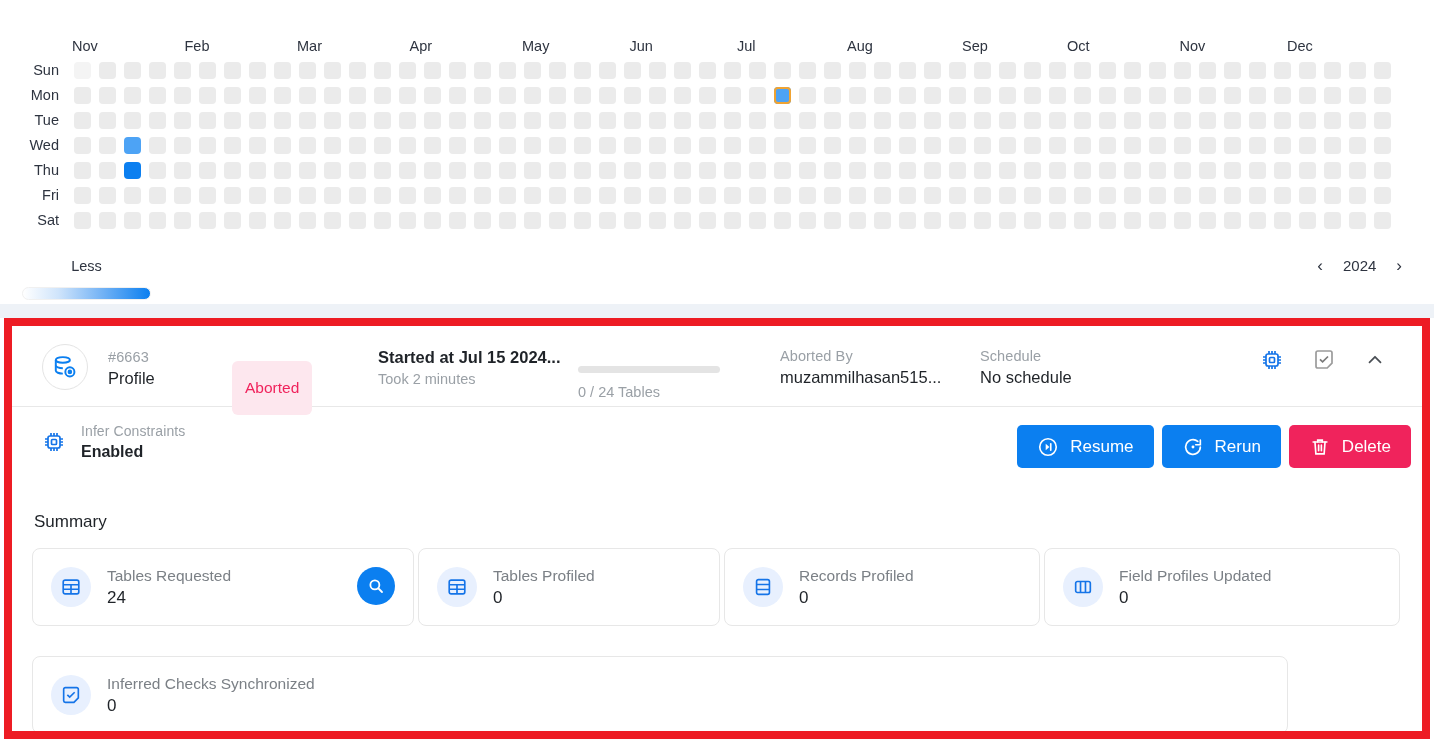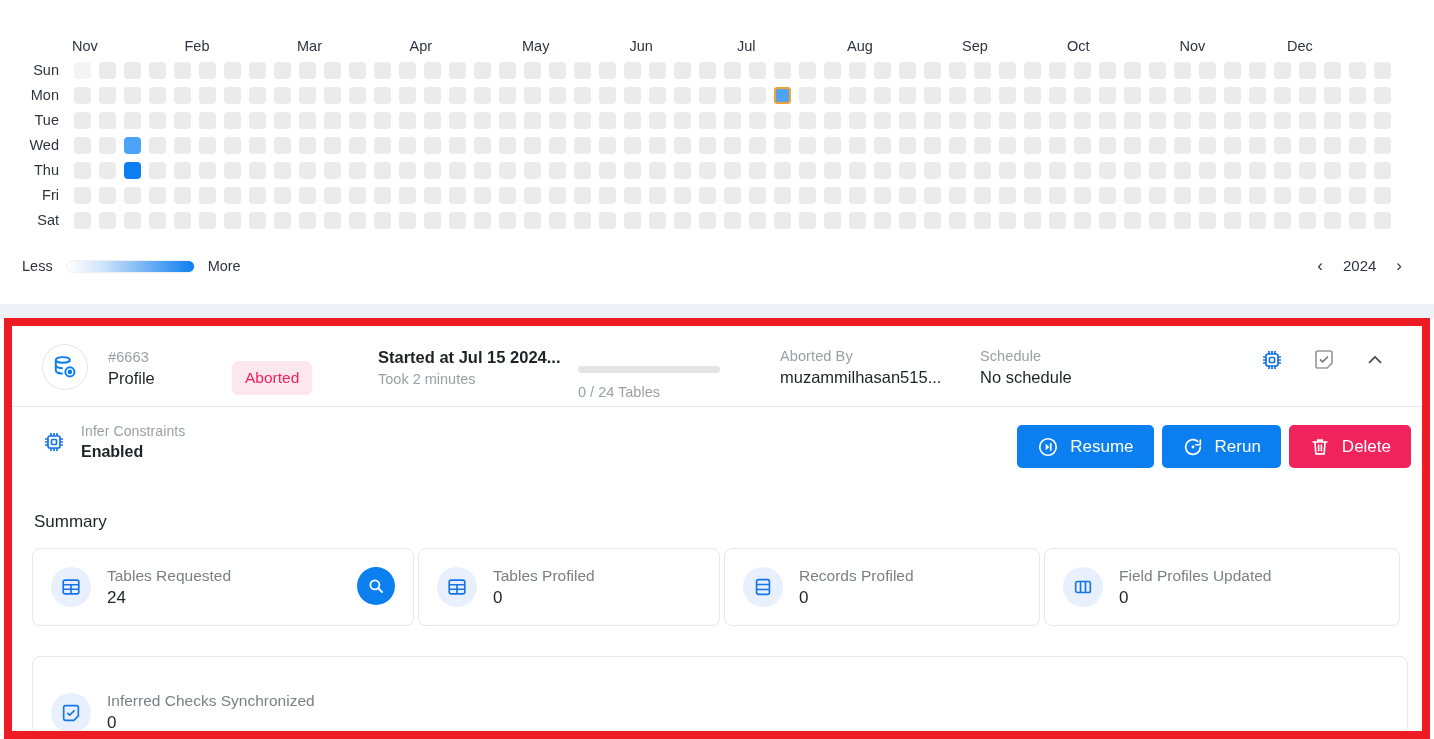--- a/index.html
+++ b/index.html
@@ -48,21 +48,21 @@
     margin-bottom: 8px;
   }
   .cell.faint { background: #f4f4f4; }
   .cell.sel {
     outline: 2px solid #f0a332;
     outline-offset: -2px;
   }
 
   .legend {
     position: absolute; left: 22px; top: 258px;
-    display: flex; align-items: center; gap: 13px;
+    display: flex; align-items: center; gap: 13px; flex-direction: column;
   }
   .legend-text { font-size: 14.5px; color: #2e3440; }
   .legend-bar {
     width: 129px; height: 13px; border-radius: 7px;
     background: linear-gradient(to right, #ffffff 0%, #cfe4fb 28%, #74b3f5 62%, #0b7ff0 100%);
     border: 1px solid #f0f0f0;
   }
   .year-nav {
     position: absolute; right: 32px; top: 257px;
     display: flex; align-items: center; gap: 20px;
@@ -113,21 +113,21 @@
     font-size: 16.5px; color: #1f2328;
     margin-top: 4px; white-space: nowrap;
   }
   .hvalue.strong { font-weight: 600; }
   .hvalue.muted { color: #9aa0a6; font-size: 14.5px; }
 
   .badge {
     position: absolute; left: 220px; top: 35px;
     background: #fde7ee; color: #f0235c;
     border-radius: 6px;
-    padding: 8px 13px;
+    padding: 18px 13px;
     font-size: 15.5px;
   }
 
   .progress-wrap { position: absolute; left: 566px; top: 40px; }
   .progress-track {
     width: 142px; height: 7px; border-radius: 4px;
     background: #e4e4e4;
   }
   .progress-label {
     font-size: 14.5px; color: #9aa0a6; margin-top: 11px;
@@ -184,21 +184,21 @@
     border-radius: 8px;
     background: #ffffff;
     display: flex; align-items: center;
     padding: 0 18px;
     position: relative;
   }
   .card.c1 { width: 382px; }
   .card.c2 { width: 302px; }
   .card.c3 { width: 316px; }
   .card.c4 { width: 356px; }
-  .card.wide { width: 1376px; align-items: flex-end; }
+  .card.wide { width: 1256px; }
   .card-icon {
     width: 40px; height: 40px; border-radius: 50%;
     background: #e8f0fe;
     display: flex; align-items: center; justify-content: center;
     flex: 0 0 auto;
   }
   .card-text { margin-left: 16px; }
   .card-label {
     font-size: 15.5px; color: #7b8086;
     white-space: nowrap;

